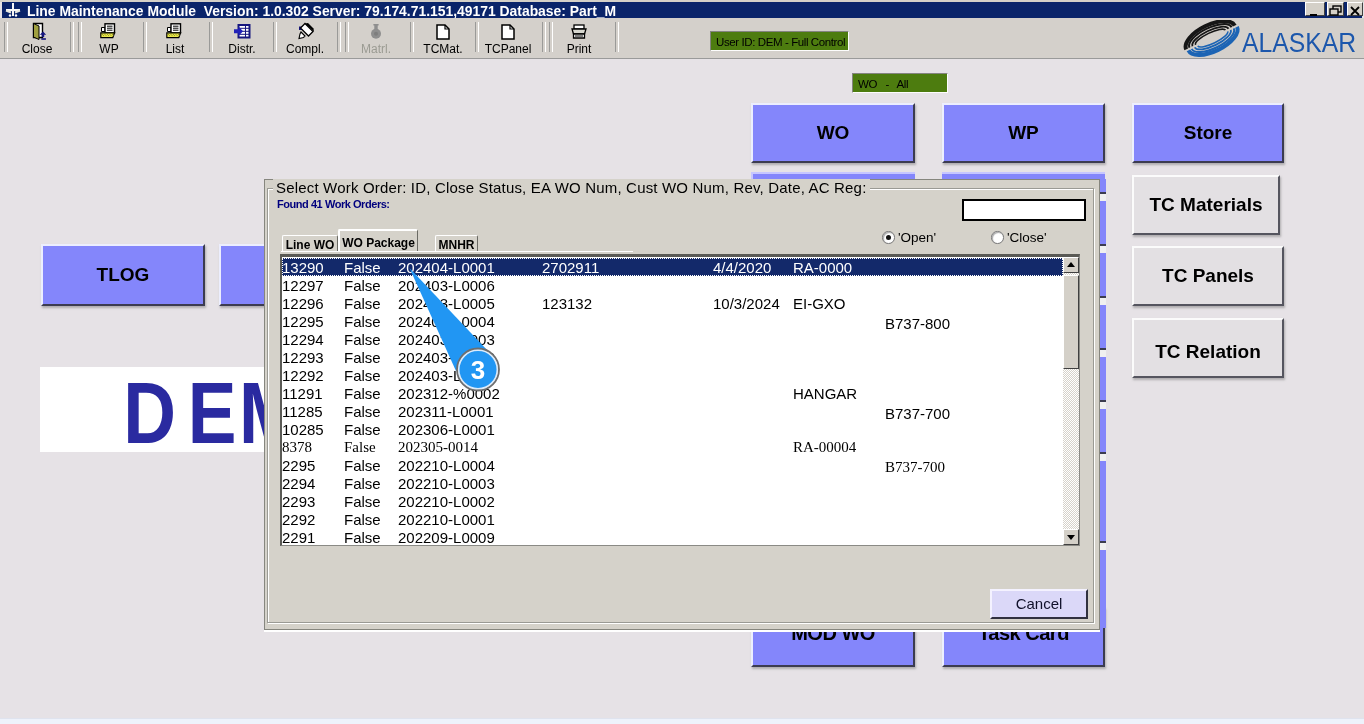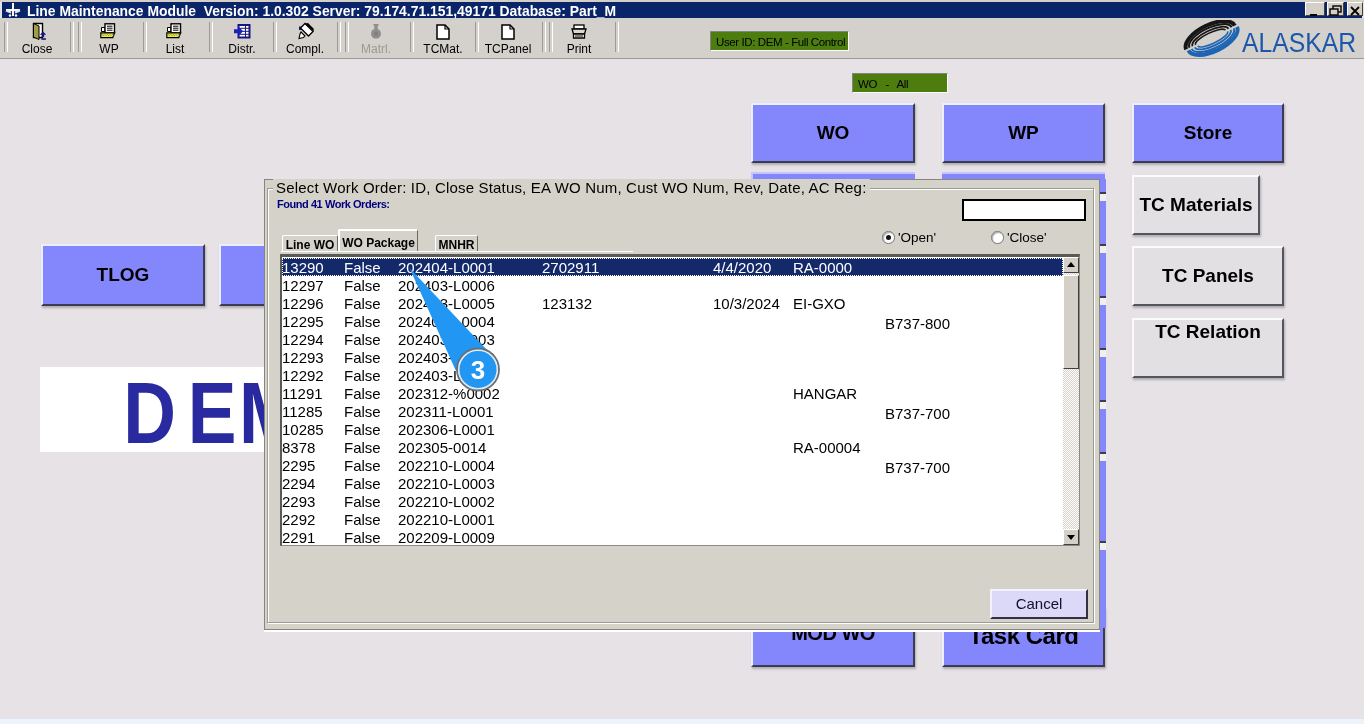--- a/index.html
+++ b/index.html
@@ -218,28 +218,28 @@
     </g>
   </g>
   <text x="62" y="31.5" font-family="Liberation Sans,sans-serif" font-size="27" fill="#1c57ac" textLength="114" lengthAdjust="spacingAndGlyphs">ALASKAR</text>
 </svg>
 
 <div class="abs bigbtn" style="left:751px;top:103px;width:164px;height:60px;padding-top:17px;">WO</div>
 <div class="abs bigbtn" style="left:942px;top:103px;width:163px;height:60px;padding-top:17px;">WP</div>
 <div class="abs" style="left:751px;top:172px;width:164px;height:60px;background:#8486fb;border-top:2px solid #c6c6ff;border-left:2px solid #c6c6ff;box-sizing:border-box;"></div>
 <div class="abs" style="left:942px;top:172px;width:163px;height:60px;background:#8486fb;border-top:2px solid #c6c6ff;box-sizing:border-box;"></div>
 <div class="abs bigbtn" style="left:751px;top:607px;width:164px;height:60px;padding-top:13px;font-size:20px;letter-spacing:-0.5px;">MOD WO</div>
-<div class="abs bigbtn" style="left:942px;top:607px;width:163px;height:60px;padding-top:13px;font-size:24px;letter-spacing:-0.5px;">Task Card</div>
+<div class="abs bigbtn" style="left:942px;top:607px;width:163px;height:60px;padding-top:13px;font-size:20px;letter-spacing:-0.5px;">Task Card</div>
 <div class="abs bigbtn" style="left:41px;top:244px;width:164px;height:62px;padding-top:18px;">TLOG</div>
 <div class="abs bigbtn" style="left:219px;top:244px;width:100px;height:62px;"></div>
 
 <div class="abs bigbtn" style="left:1132px;top:103px;width:152px;height:60px;padding-top:17px;">Store</div>
-<div class="abs greybtn" style="left:1132px;top:175px;width:128px;height:60px;padding-top:17px;">TC Materials</div>
+<div class="abs greybtn" style="left:1132px;top:175px;width:148px;height:60px;padding-top:17px;">TC Materials</div>
 <div class="abs greybtn" style="left:1132px;top:246px;width:152px;height:60px;padding-top:17px;">TC Panels</div>
-<div class="abs greybtn" style="left:1132px;top:318px;width:152px;height:60px;padding-top:1px;">TC Relation</div>
+<div class="abs greybtn" style="left:1132px;top:318px;width:152px;height:60px;padding-top:21px;">TC Relation</div>
 
 <div class="abs" style="left:40px;top:367px;width:225px;height:85px;background:#fff;overflow:hidden;">
   <svg width="225" height="85" viewBox="0 0 225 85">
     <text transform="scale(0.84,1)" x="99 176 237" y="76" font-family="Liberation Sans,sans-serif" font-size="87" font-weight="bold" fill="#2a2aa0">DEM</text>
   </svg>
 </div>
 
 <div class="abs" id="slivers" style="left:1098px;top:179px;width:8px;height:449px;">
     <div class="abs" style="left:0;top:0;width:8px;height:449px;background:#f0f0f0;"></div>
     <div class="abs" style="left:0;top:0px;width:8px;height:15px;background:#8486fb;border-bottom:2px solid #3c3c50;box-sizing:border-box;"></div>
@@ -273,21 +273,21 @@
     <div class="row sel" style="top:1px;"><span class="c0">13290</span><span class="c1">False</span><span class="c2">202404-L0001</span><span class="c3">2702911</span><span class="c4">4/4/2020</span><span class="c5">RA-0000</span><span class="c6">B737-800</span></div>
     <div class="row" style="top:19px;"><span class="c0">12297</span><span class="c1">False</span><span class="c2">202403-L0006</span></div>
     <div class="row" style="top:37px;"><span class="c0">12296</span><span class="c1">False</span><span class="c2">202403-L0005</span><span class="c3">123132</span><span class="c4">10/3/2024</span><span class="c5">EI-GXO</span><span class="c6">B737-800</span></div>
     <div class="row" style="top:55px;"><span class="c0">12295</span><span class="c1">False</span><span class="c2">202403-L0004</span></div>
     <div class="row" style="top:73px;"><span class="c0">12294</span><span class="c1">False</span><span class="c2">202403-L0003</span></div>
     <div class="row" style="top:91px;"><span class="c0">12293</span><span class="c1">False</span><span class="c2">202403-L0002</span></div>
     <div class="row" style="top:109px;"><span class="c0">12292</span><span class="c1">False</span><span class="c2">202403-L0001</span></div>
     <div class="row" style="top:127px;"><span class="c0">11291</span><span class="c1">False</span><span class="c2">202312-%0002</span><span class="c5">HANGAR</span><span class="c6">B737-700</span></div>
     <div class="row" style="top:145px;"><span class="c0">11285</span><span class="c1">False</span><span class="c2">202311-L0001</span></div>
     <div class="row" style="top:163px;"><span class="c0">10285</span><span class="c1">False</span><span class="c2">202306-L0001</span></div>
-    <div class="row" style="top:181px;"><span class="c0">8378</span><span class="c1">False</span><span class="c2">202305-0014</span><span class="c5">RA-00004</span><span class="c6">B737-700</span></div>
+    <div class="row" style="top:181px;font-family:Liberation Serif, serif;"><span class="c0">8378</span><span class="c1">False</span><span class="c2">202305-0014</span><span class="c5">RA-00004</span><span class="c6">B737-700</span></div>
     <div class="row" style="top:199px;"><span class="c0">2295</span><span class="c1">False</span><span class="c2">202210-L0004</span></div>
     <div class="row" style="top:217px;"><span class="c0">2294</span><span class="c1">False</span><span class="c2">202210-L0003</span></div>
     <div class="row" style="top:235px;"><span class="c0">2293</span><span class="c1">False</span><span class="c2">202210-L0002</span></div>
     <div class="row" style="top:253px;"><span class="c0">2292</span><span class="c1">False</span><span class="c2">202210-L0001</span></div>
     <div class="row" style="top:271px;"><span class="c0">2291</span><span class="c1">False</span><span class="c2">202209-L0009</span></div>
     <div class="abs" id="sbar">
       <div class="abs sbtn" style="top:0;">
         <svg width="14" height="14" viewBox="0 0 14 14">
             <path d="M7 4 L11 9 L3 9 Z" fill="#000"></path>
           </svg>

